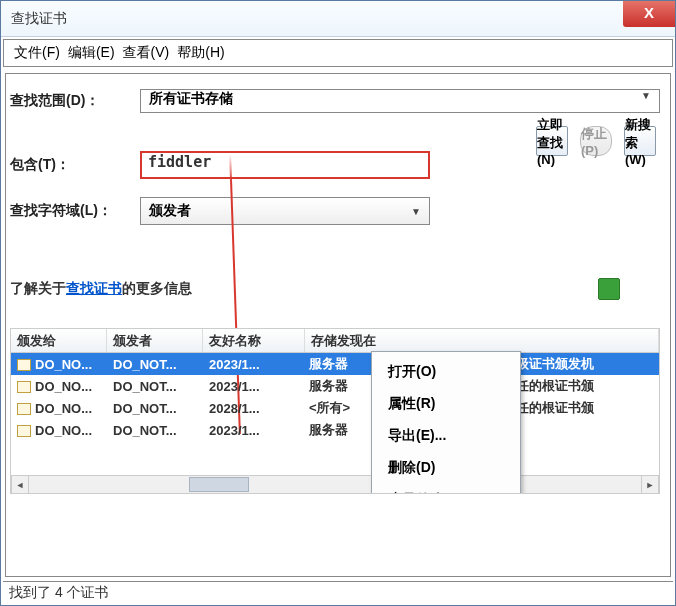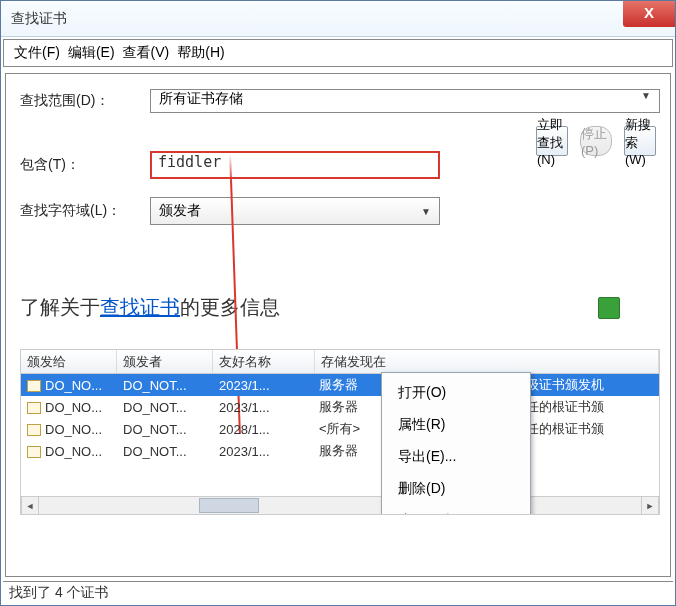--- a/index.html
+++ b/index.html
@@ -63,21 +63,22 @@
       padding: 2px 4px;
     }
     .outer-panel {
       margin: 4px;
       border: 1px solid #888;
       flex: 1;
       display: flex;
       flex-direction: column;
       background: #fff;
       position: relative;
-      padding: 12px 10px 0 14px;
+      padding: 12px 10px 0 4px;
+      font-weight: bold;
     }
     .form-row {
       display: flex;
       align-items: center;
       margin-bottom: 16px;
       height: 30px;
     }
     .form-label {
       width: 130px;
       color: #222;
@@ -143,27 +144,27 @@
       justify-content: center;
     }
     .btn.disabled {
       color: #9a9a9a;
       background: linear-gradient(to bottom, #f5f5f5, #eaeaea);
       border-color: #bbb;
       cursor: default;
       border-radius: 13px;
     }
     .info-row {
-      margin-top: 52px;
+      margin-top: 36px;
       display: flex;
       align-items: center;
       justify-content: space-between;
       padding-right: 40px;
       color: #333;
-      font-size: 20px;
+      font-size: 14px;
       text-align: center;
     }
     .info-row a {
       color: #0055cc;
       text-decoration: underline;
       cursor: pointer;
     }
     .help-icon {
       width: 22px;
       height: 22px;

